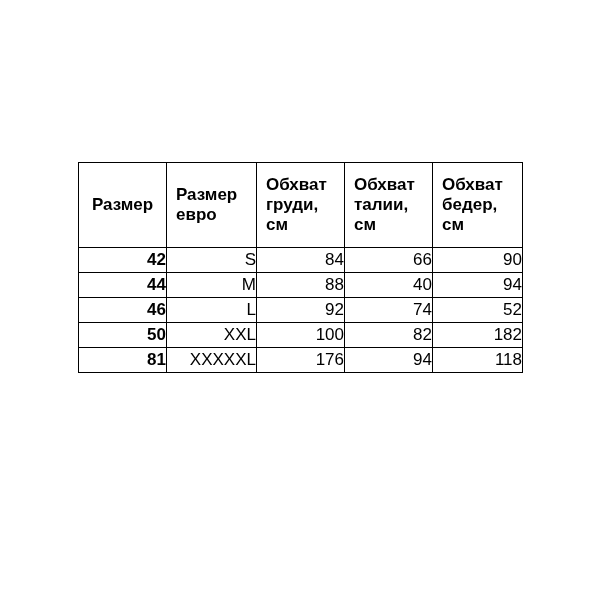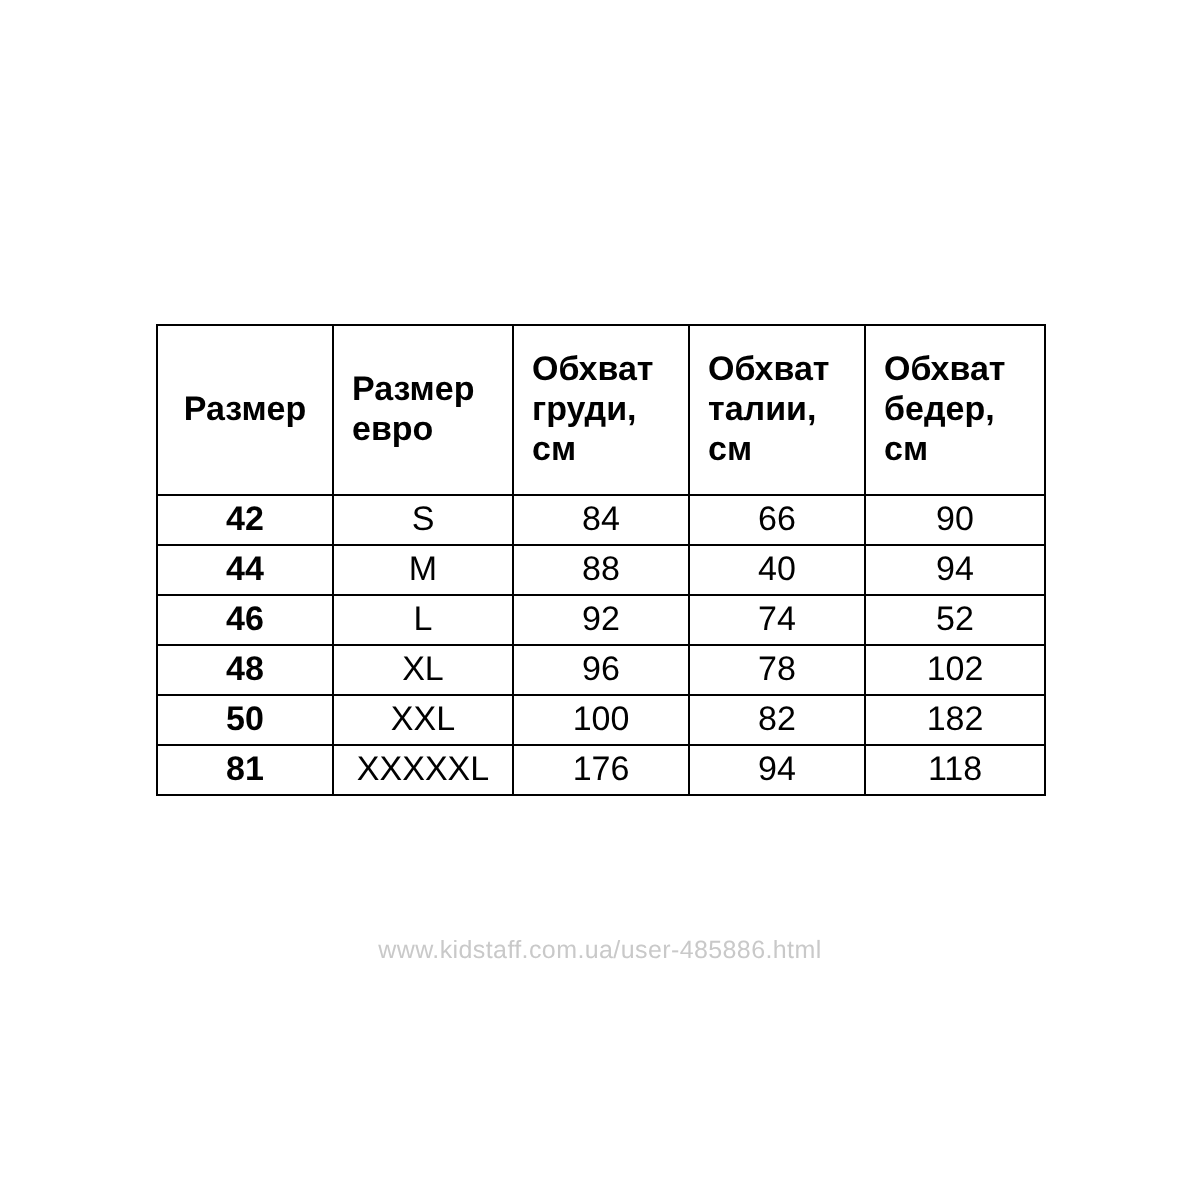--- a/index.html
+++ b/index.html
@@ -27,21 +27,21 @@
     width: 444px;
   }
   table.size-table {
     border-collapse: collapse;
     width: 444px;
     table-layout: fixed;
   }
   table.size-table td,
   table.size-table th {
     border: 1px solid #000000;
-    text-align: center;
+    text-align: right;
     vertical-align: middle;
     color: #000000;
     padding: 0;
   }
   
   col.c0 { width: 88px; }
   col.c1 { width: 90px; }
   col.c2 { width: 88px; }
   col.c3 { width: 88px; }
   col.c4 { width: 90px; }
@@ -138,39 +138,31 @@
             <td class="col-hips">94</td>
           </tr>
           <tr>
             <td class="col-size">46</td>
             <td class="col-euro">L</td>
             <td class="col-chest">92</td>
             <td class="col-waist">74</td>
             <td class="col-hips">52</td>
           </tr>
           <tr>
-            <td class="col-size">48</td>
-            <td class="col-euro">XL</td>
-            <td class="col-chest">96</td>
-            <td class="col-waist">78</td>
-            <td class="col-hips">102</td>
-          </tr>
-          <tr>
             <td class="col-size">50</td>
             <td class="col-euro">XXL</td>
             <td class="col-chest">100</td>
             <td class="col-waist">82</td>
             <td class="col-hips">182</td>
           </tr>
           <tr>
             <td class="col-size">81</td>
             <td class="col-euro">XXXXXL</td>
             <td class="col-chest">176</td>
             <td class="col-waist">94</td>
             <td class="col-hips">118</td>
           </tr>
         </tbody>
     </table>
   </div>
 
-  <div class="watermark">www.kidstaff.com.ua/user-485886.html</div>
 
 </div>
 
 </body></html>

